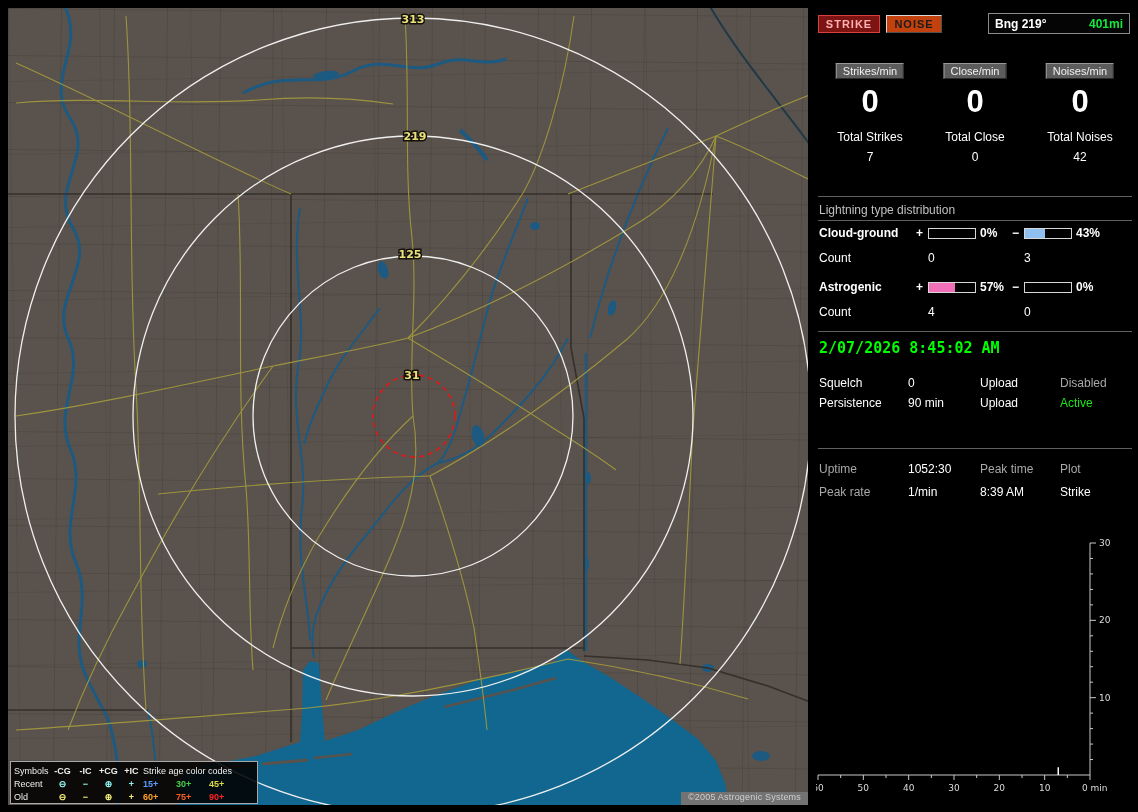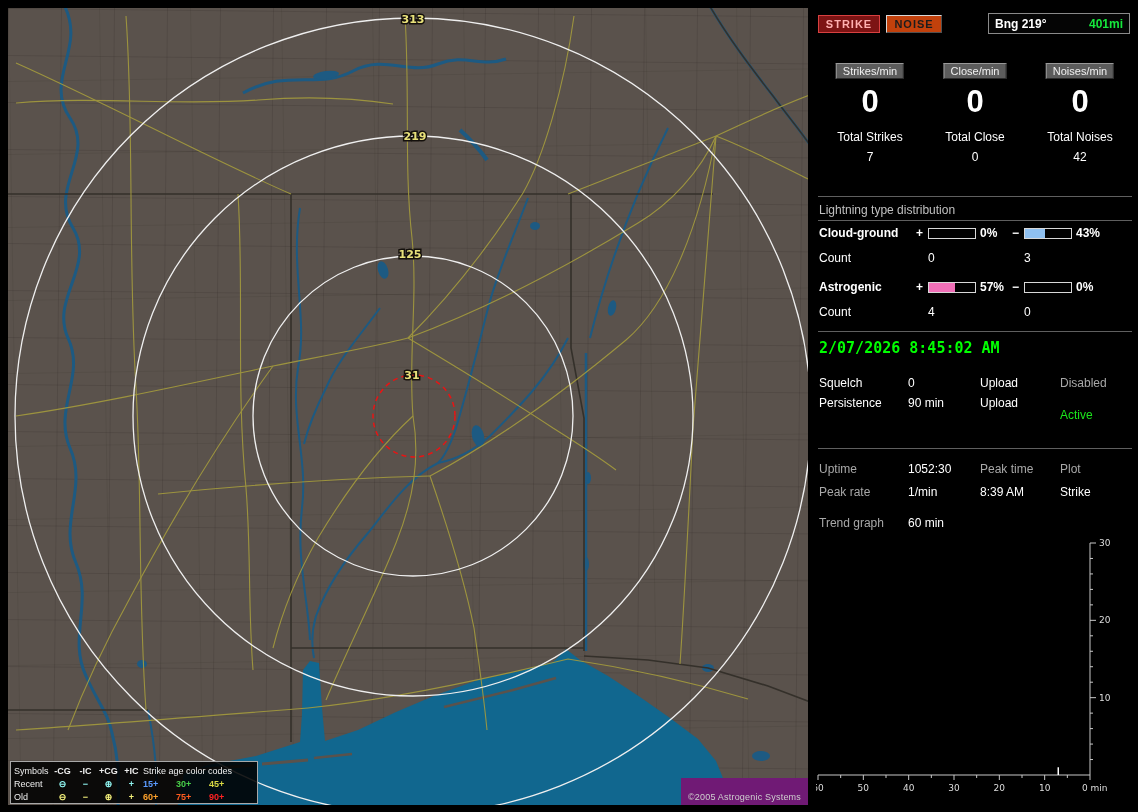--- a/index.html
+++ b/index.html
@@ -4,21 +4,21 @@
 <style>
   *{margin:0;padding:0;box-sizing:border-box}
   html,body{background:#000}
   body{font-family:"Liberation Sans",sans-serif;color:#fff}
   .screen{position:relative;width:1138px;height:812px;background:#000;overflow:hidden}
 
   
   .map{position:absolute;left:8px;top:8px;width:800px;height:797px;background:#5a524c}
   .map svg{display:block}
   svg text{font-family:"DejaVu Sans",sans-serif}
-  .copyright{position:absolute;right:0;bottom:0;background:#701a75;color:#cfcfcf;font-size:9px;padding:14px 7px 3px 7px;letter-spacing:.2px}
+  .copyright{position:absolute;right:0;bottom:0;background:#737373;color:#cfcfcf;font-size:9px;padding:0 7px 3px 7px;letter-spacing:.2px}
   .legend{position:absolute;left:2px;top:753px;width:248px;height:43px;background:rgba(0,0,0,.88);border:1px solid #a8a8a8;font-size:9px;color:#eee;padding:1px 3px}
   .lg-row{display:flex;align-items:flex-end;height:13px;white-space:nowrap}
   .lg-c0{width:37px}
   .lg-sym{width:23px;text-align:center;font-weight:bold}
   .lg-age-title{flex:1;text-align:left}
   .lg-age{width:33px;font-weight:bold}
 
   
   .panel{position:absolute;left:816px;top:0;width:322px;height:812px;font-size:12px}
   .hr{position:absolute;left:2px;right:6px;height:1px;background:#5f5f5f}
@@ -277,42 +277,38 @@
     <div class="kv-row" style="top:376px">
       <span class="kv1">Squelch</span>
       <span class="kv2">0</span>
       <span class="kv3">Upload</span>
       <span class="kv4" style="color: rgb(168, 168, 168);">Disabled</span>
     </div>
     <div class="kv-row" style="top:396px">
       <span class="kv1">Persistence</span>
       <span class="kv2">90 min</span>
       <span class="kv3">Upload</span>
-      <span class="kv4" style="color: rgb(27, 228, 27); margin-top: 12px;">Active</span>
+      <span class="kv4" style="color: rgb(27, 228, 27);">Active</span>
     </div>
 
     <div class="hr" style="top:448px"></div>
 
     <div class="kv-row" style="top:462px">
       <span class="kv1 muted">Uptime</span>
       <span class="kv2">1052:30</span>
       <span class="kv3 muted">Peak time</span>
       <span class="kv4 muted">Plot</span>
     </div>
     <div class="kv-row" style="top:485px">
       <span class="kv1 muted">Peak rate</span>
       <span class="kv2">1/min</span>
       <span class="kv3">8:39 AM</span>
       <span class="kv4">Strike</span>
     </div>
 
-    <div class="kv-row" style="top:516px">
-      <span class="kv1 muted">Trend graph</span>
-      <span class="kv2">60 min</span>
-    </div>
 
     <svg class="trend-svg" width="314" height="262">
       <path d="M2,240 H274 V8" stroke="#c8c8c8" stroke-width="1" fill="none"></path>
       <g id="trend-dyn">
           <line x1="274" y1="224.53333333333333" x2="277" y2="224.53333333333333" stroke="#c8c8c8" stroke-width="1"></line>
           <line x1="274" y1="209.06666666666666" x2="277" y2="209.06666666666666" stroke="#c8c8c8" stroke-width="1"></line>
           <line x1="274" y1="193.6" x2="277" y2="193.6" stroke="#c8c8c8" stroke-width="1"></line>
           <line x1="274" y1="178.13333333333333" x2="277" y2="178.13333333333333" stroke="#c8c8c8" stroke-width="1"></line>
           <line x1="274" y1="162.66666666666669" x2="280" y2="162.66666666666669" stroke="#c8c8c8" stroke-width="1"></line>
           <line x1="274" y1="147.2" x2="277" y2="147.2" stroke="#c8c8c8" stroke-width="1"></line>

